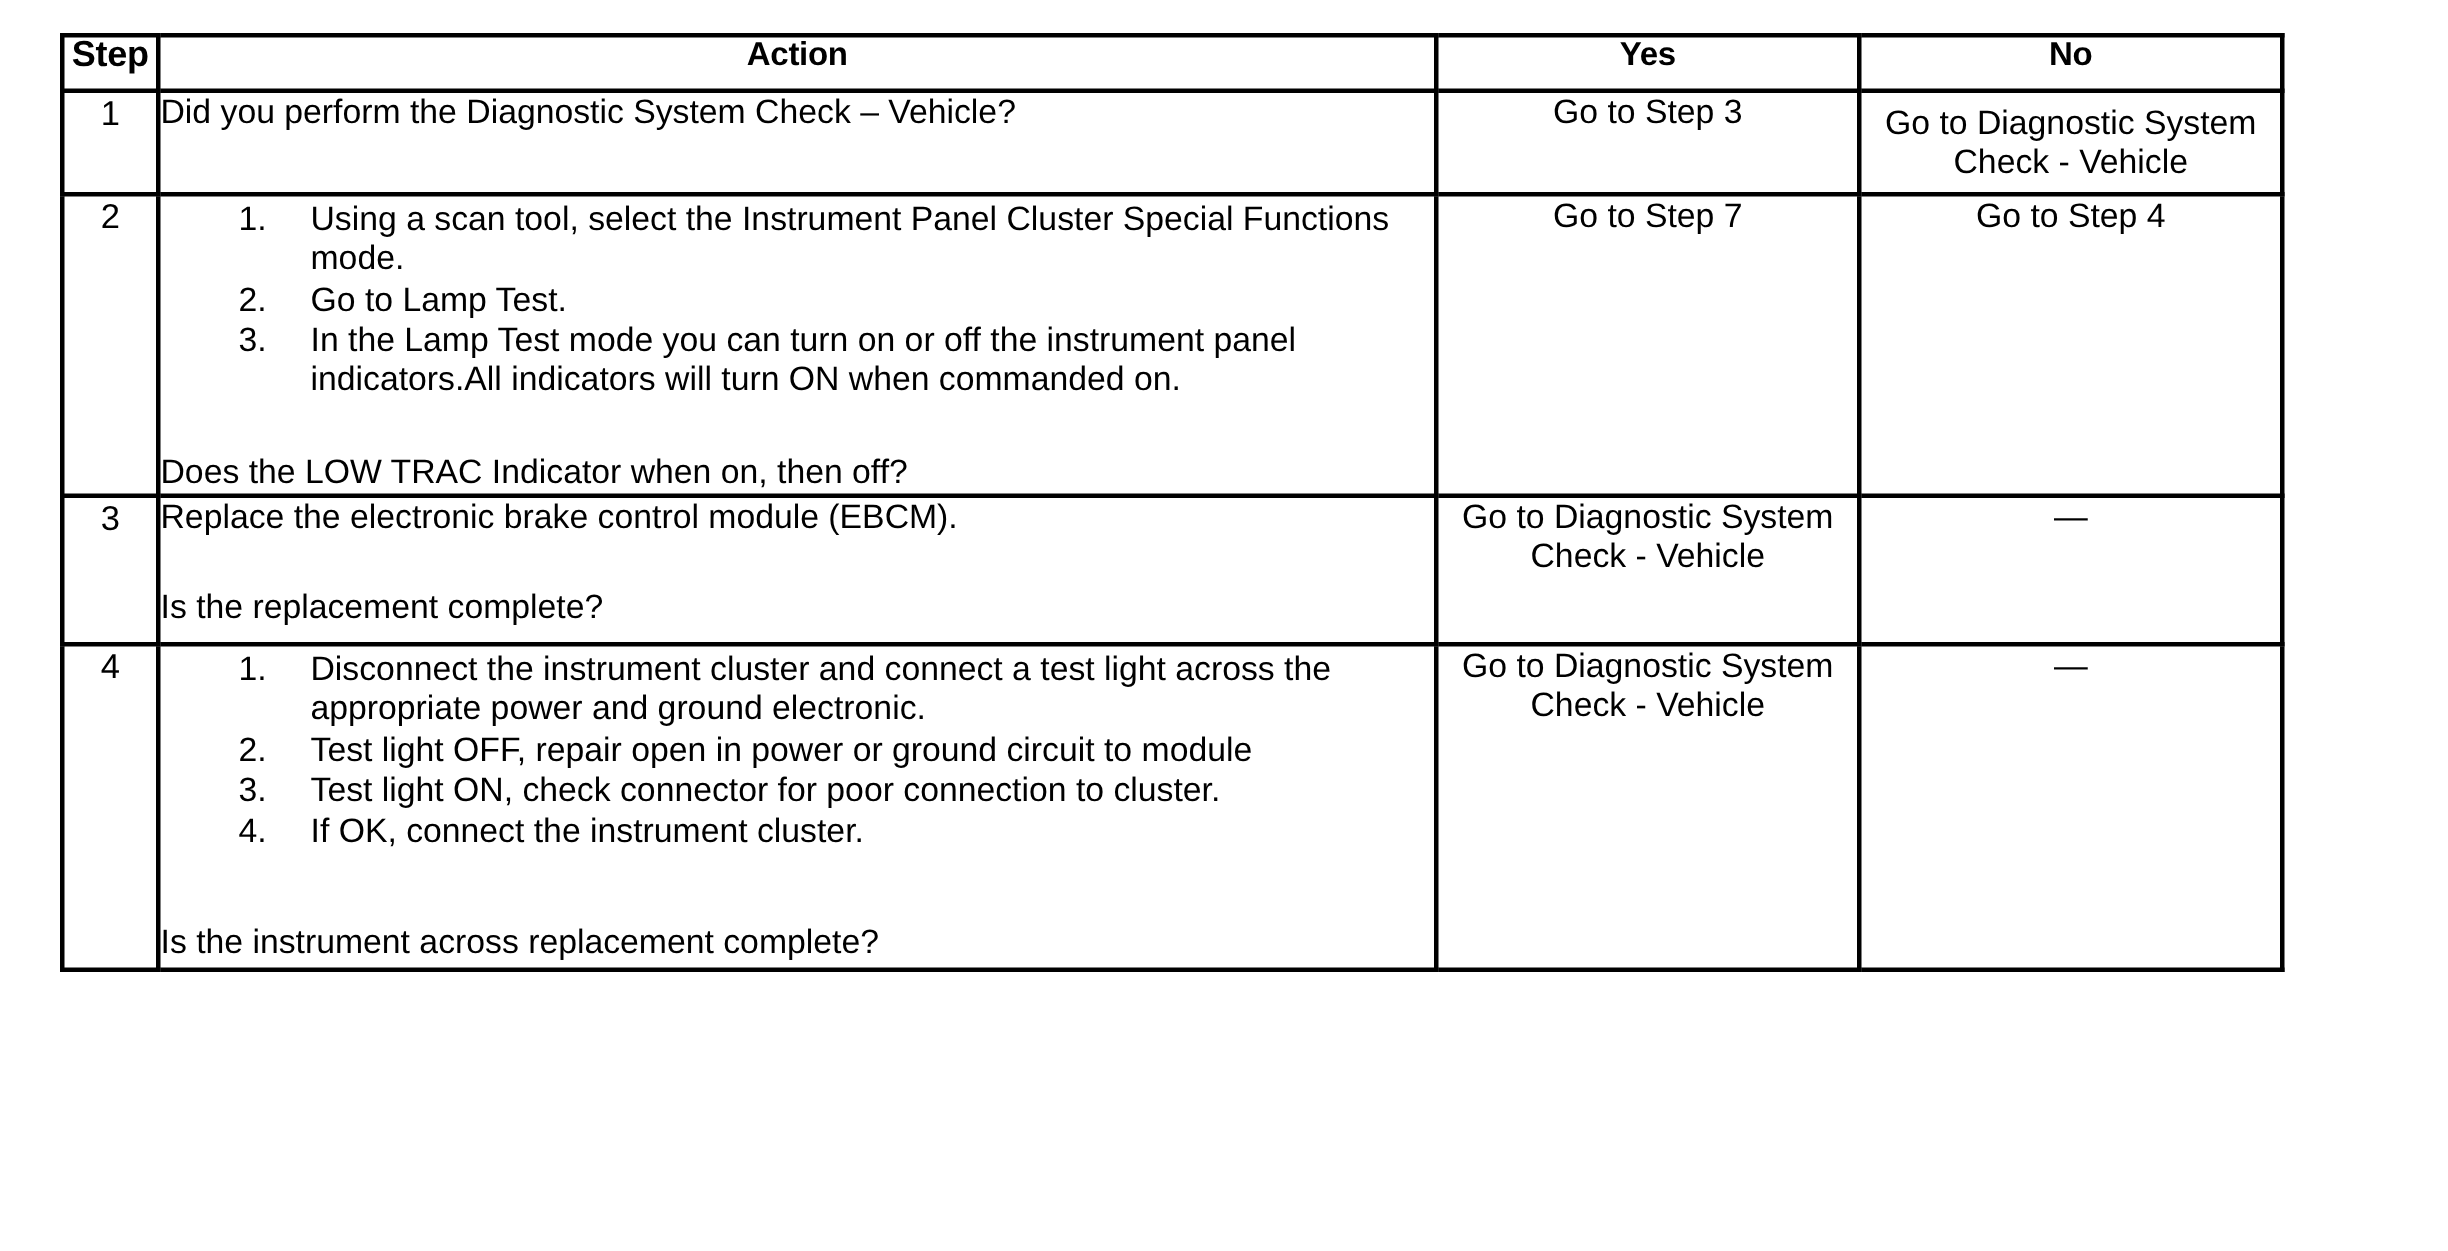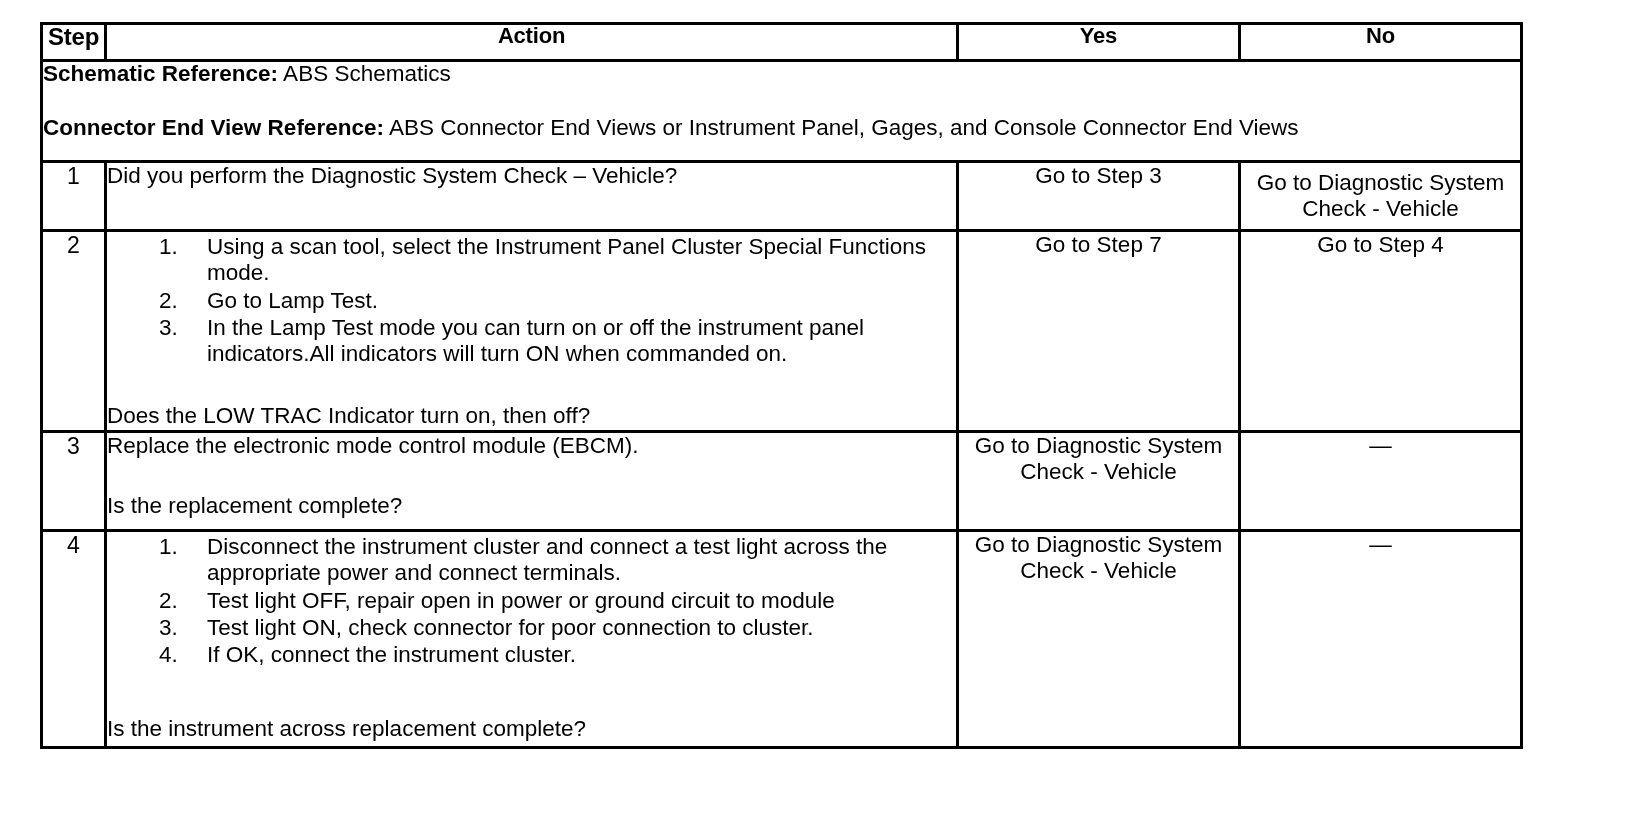--- a/index.html
+++ b/index.html
@@ -141,27 +141,20 @@
     </colgroup>
     <tbody>
 
       <tr class="r-header">
         <td class="hdr-cell hdr-step">Step</td>
         <td class="hdr-cell">Action</td>
         <td class="hdr-cell">Yes</td>
         <td class="hdr-cell">No</td>
       </tr>
 
-      <tr class="r-ref">
-        <td class="ref-cell" colspan="4">
-          <div class="ref-line"><span class="lbl">Schematic Reference:</span><span> ABS Schematics</span></div>
-          <div class="ref-gap"></div>
-          <div class="ref-line"><span class="lbl">Connector End View Reference:</span><span> ABS Connector End Views or Instrument Panel, Gages, and Console Connector End Views</span></div>
-        </td>
-      </tr>
 
       <tr class="r-1">
         <td class="step-cell">1</td>
         <td class="act-cell">
           <p class="act-lead">Did you perform the Diagnostic System Check – Vehicle?</p>
         </td>
         <td class="yn-cell">
           <div>Go to Step 3</div>
         </td>
         <td class="yn-cell middle">
@@ -172,51 +165,51 @@
 
       <tr class="r-2">
         <td class="step-cell">2</td>
         <td class="act-cell">
           <ol class="steps">
             <li><span class="num">1.</span><span>Using a scan tool, select the Instrument Panel Cluster Special Functions mode.</span></li>
             <li><span class="num">2.</span><span>Go to Lamp Test.</span></li>
             <li><span class="num">3.</span><span>In the Lamp Test mode you can turn on or off the instrument panel indicators.All indicators will turn ON when commanded on.</span></li>
           </ol>
           <div class="spacer-md"></div>
-          <p class="act-trail">Does the LOW TRAC Indicator turn on, then off?</p>
+          <p class="act-trail">Does the LOW TRAC Indicator when on, then off?</p>
         </td>
         <td class="yn-cell">
           <div>Go to Step 7</div>
         </td>
         <td class="yn-cell">
           <div>Go to Step 4</div>
         </td>
       </tr>
 
       <tr class="r-3">
         <td class="step-cell">3</td>
         <td class="act-cell">
-          <p class="act-lead">Replace the electronic mode control module (EBCM).</p>
+          <p class="act-lead">Replace the electronic brake control module (EBCM).</p>
           <div class="spacer-md"></div>
           <p class="act-trail">Is the replacement complete?</p>
         </td>
         <td class="yn-cell">
           <div>Go to Diagnostic System</div>
           <div>Check - Vehicle</div>
         </td>
         <td class="yn-cell">
           <div class="dash">—</div>
         </td>
       </tr>
 
       <tr class="r-4">
         <td class="step-cell">4</td>
         <td class="act-cell">
           <ol class="steps">
-            <li><span class="num">1.</span><span>Disconnect the instrument cluster and connect a test light across the appropriate power and connect terminals.</span></li>
+            <li><span class="num">1.</span><span>Disconnect the instrument cluster and connect a test light across the appropriate power and ground electronic.</span></li>
             <li><span class="num">2.</span><span>Test light OFF, repair open in power or ground circuit to module</span></li>
             <li><span class="num">3.</span><span>Test light ON, check connector for poor connection to cluster.</span></li>
             <li><span class="num">4.</span><span>If OK, connect the instrument cluster.</span></li>
           </ol>
           <div class="spacer-lg"></div>
           <p class="act-trail">Is the instrument across replacement complete?</p>
         </td>
         <td class="yn-cell">
           <div>Go to Diagnostic System</div>
           <div>Check - Vehicle</div>

